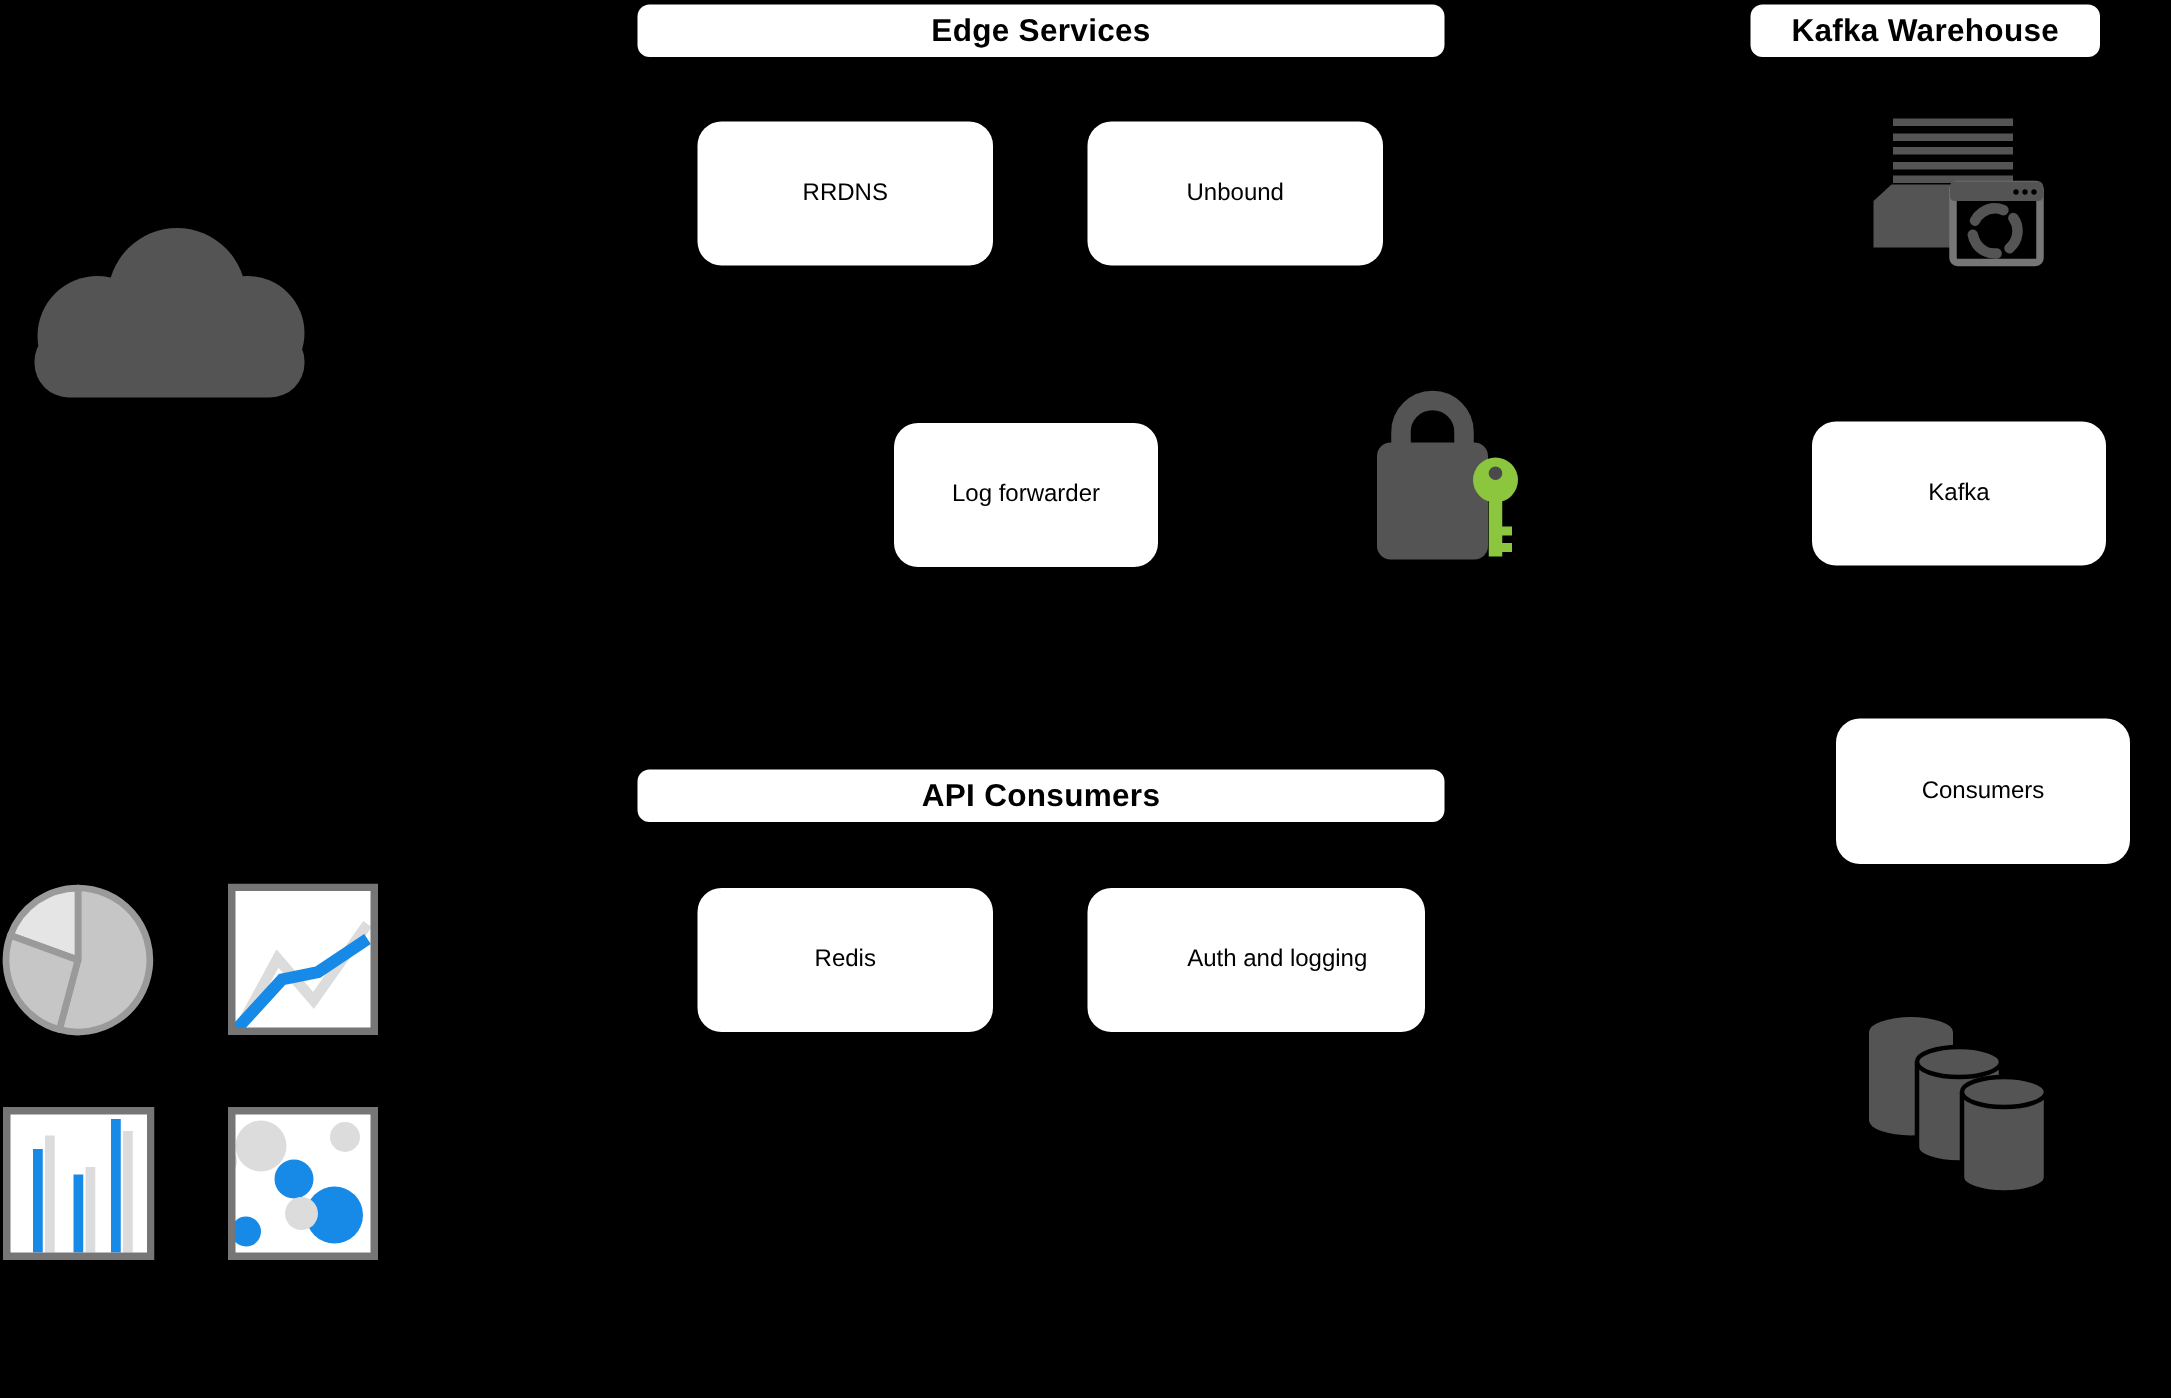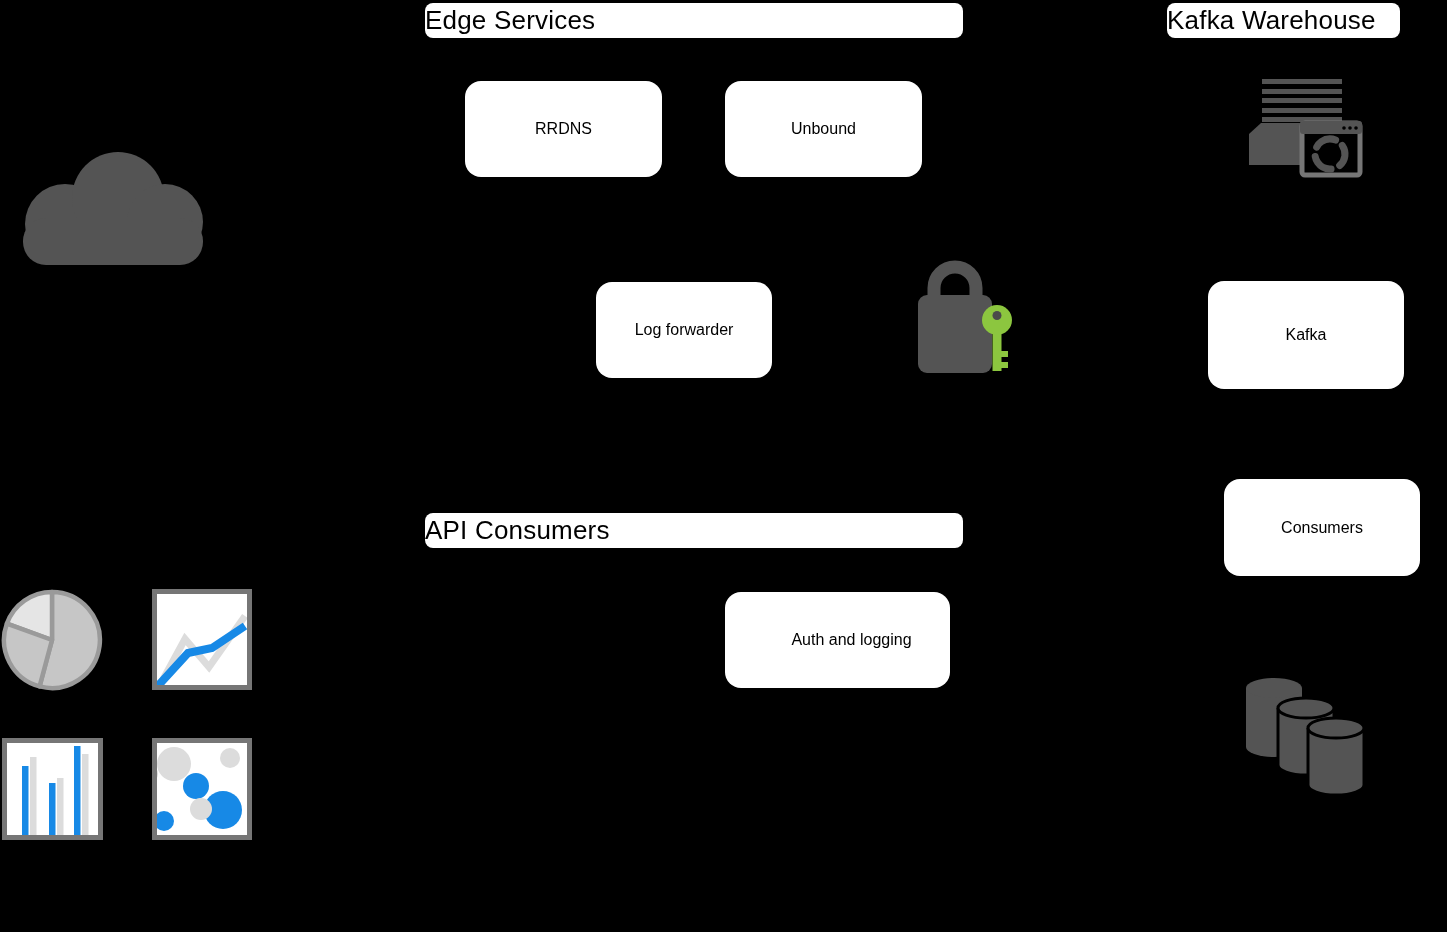--- a/index.html
+++ b/index.html
@@ -11,22 +11,23 @@
     overflow: hidden;
     font-family: "Liberation Sans", sans-serif;
   }
   .section-header {
     position: absolute;
     background: var(--node-fill, #fff);
     color: var(--node-text, #000);
     border-radius: 8px;
     display: flex;
     align-items: center;
-    font-weight: normal;
-    font-size: 26px;
+    justify-content: center;
+    font-weight: bold;
+    font-size: 21px;
     letter-spacing: 0.2px;
   }
   .node {
     position: absolute;
     background: var(--node-fill, #fff);
     color: var(--node-text, #000);
     border-radius: 16px;
     display: flex;
     align-items: center;
     justify-content: center;
@@ -71,28 +72,31 @@
   </div>
 
   <div class="node" style="left:725px; top:81px; width:197px; height:96px;">
     <span>Unbound</span>
   </div>
 
   <div class="node" style="left:596px; top:282px; width:176px; height:96px;">
     <span>Log forwarder</span>
   </div>
 
-  <div class="node" style="left:1208px; top:281px; width:196px; height:108px;">
+  <div class="node" style="left:1208px; top:281px; width:196px; height:96px;">
     <span>Kafka</span>
   </div>
 
   <div class="node" style="left:1224px; top:479px; width:196px; height:97px;">
     <span>Consumers</span>
   </div>
 
+  <div class="node" style="left:465px; top:592px; width:197px; height:96px;">
+    <span>Redis</span>
+  </div>
 
   <div class="node" style="left:725px; top:592px; width:197px; height:96px;padding-left:28px;">
     <span>Auth and logging</span>
   </div>
 
 
   <svg class="icon" style="left:15px; top:150px;" width="195" height="118" viewBox="0 0 195 118">
     <circle class="fill-icon-gray" cx="50" cy="74" r="40"></circle>
     <circle class="fill-icon-gray" cx="103" cy="48" r="46"></circle>
     <circle class="fill-icon-gray" cx="150" cy="72" r="38"></circle>

